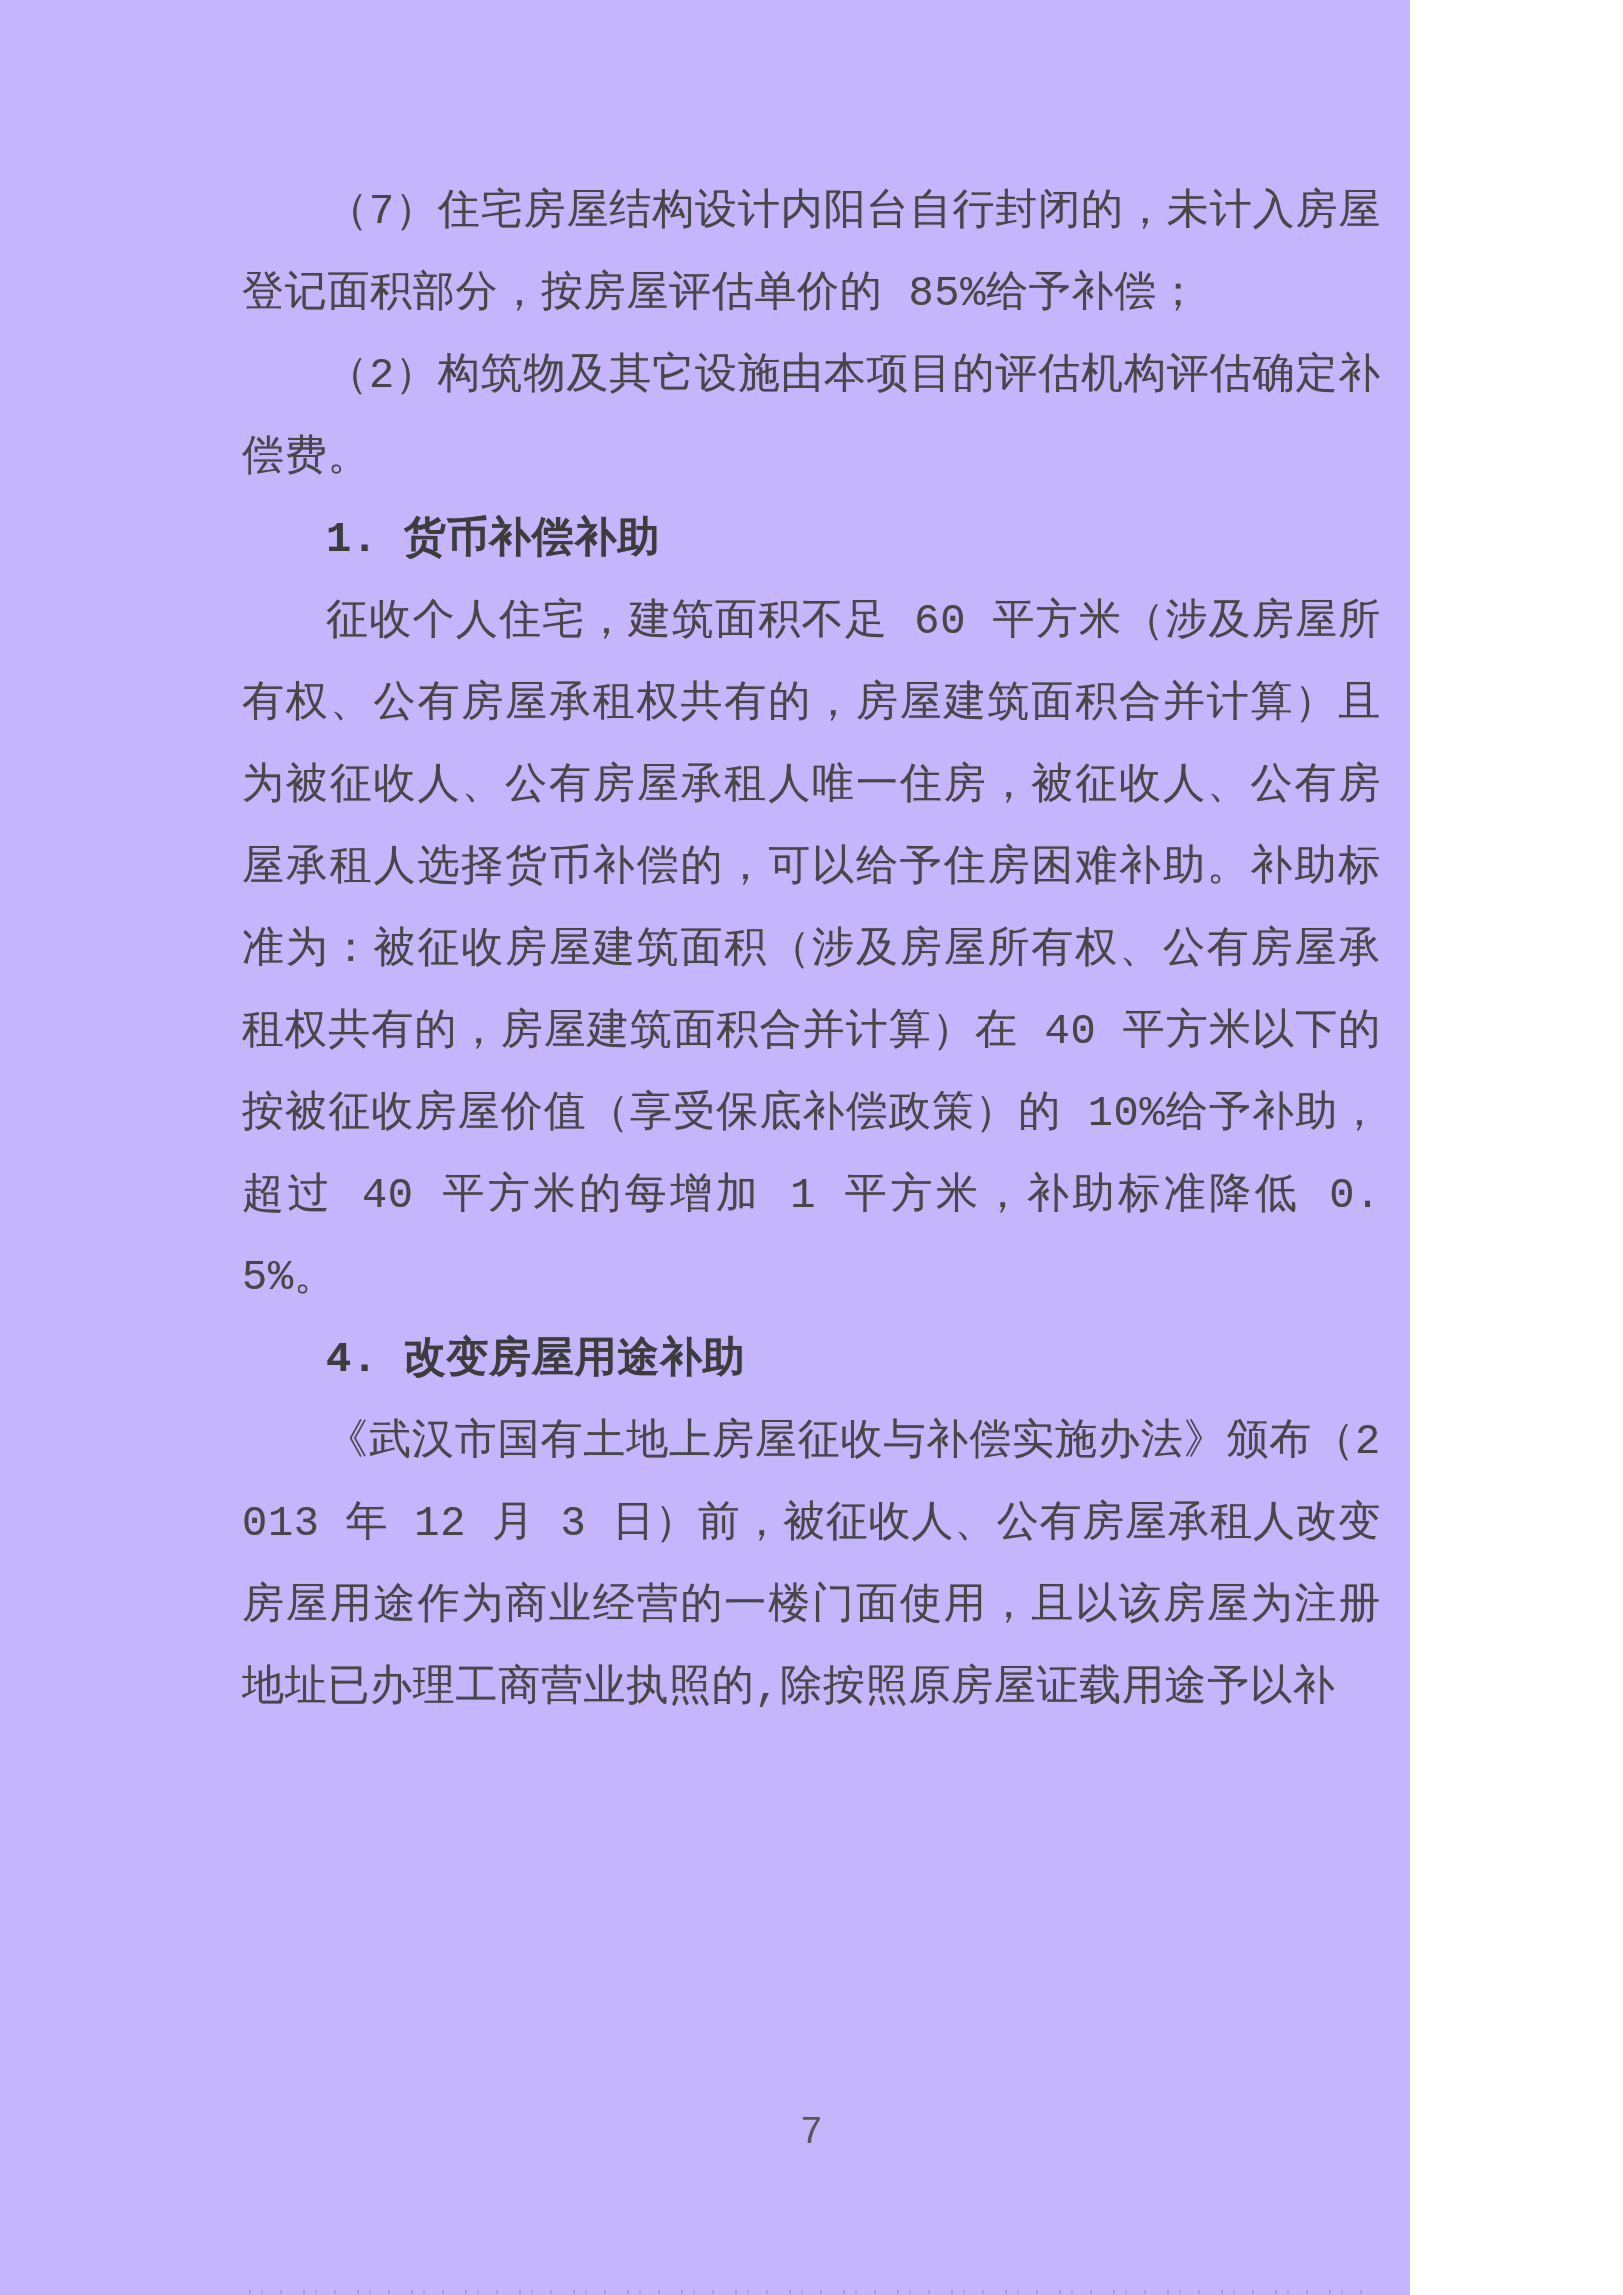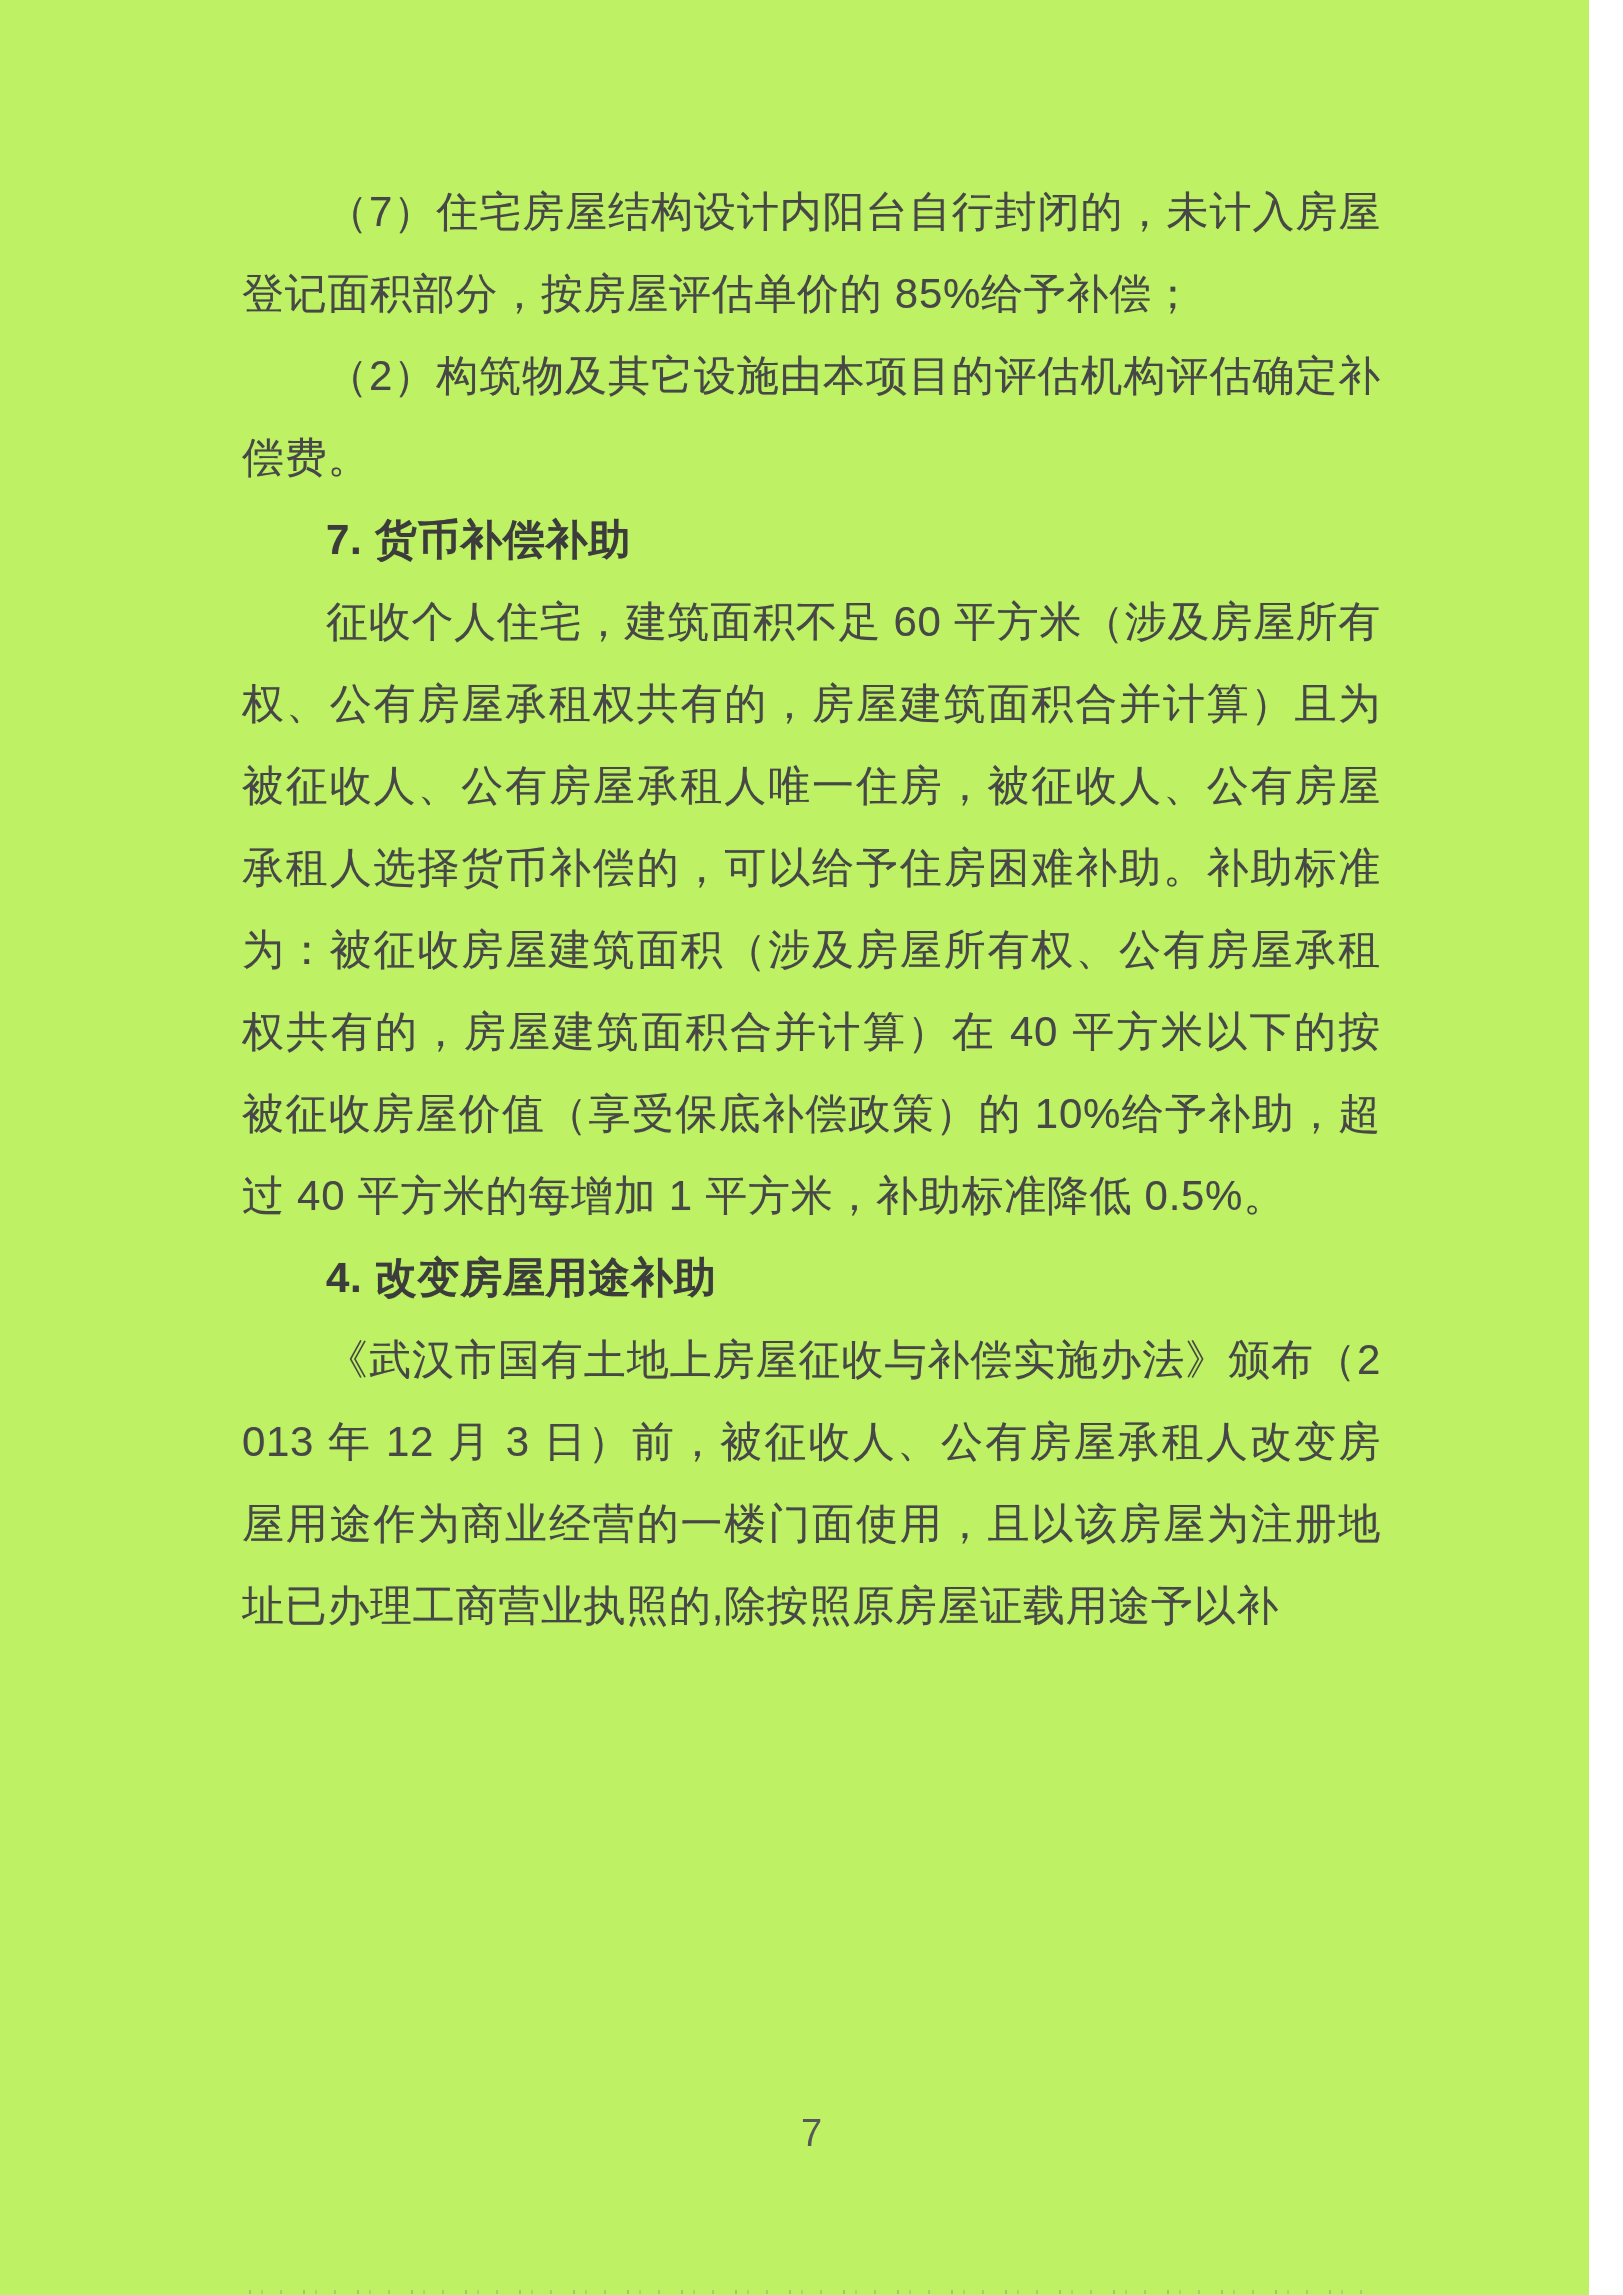--- a/index.html
+++ b/index.html
@@ -2,25 +2,25 @@
 <html lang="zh" style="font-size:10.5px"><head>
 <meta charset="utf-8">
 <style>
   html, body {
     margin: 0;
     padding: 0;
     background: #ffffff;
   }
   .page {
     position: relative;
-    width: 1589px;
+    width: 1410px;
     height: 2295px;
-    background: #bef264;
+    background: #c4b5fd;
     overflow: hidden;
-    font-family: Liberation Sans, sans-serif;
+    font-family: Liberation Mono, monospace;
   }
   .content {
     position: absolute;
     left: 242px;
     top: 171px;
     width: 1139px;
     color: #474747;
   }
   .para {
     margin: 0;
@@ -73,21 +73,21 @@
   }
 </style>
 </head>
 <body>
 
 <div class="page">
 
   <div class="content">
     <p class="para">（7）住宅房屋结构设计内阳台自行封闭的，未计入房屋登记面积部分，按房屋评估单价的 85%给予补偿；</p>
     <p class="para">（2）构筑物及其它设施由本项目的评估机构评估确定补偿费。</p>
-    <p class="para heading">7. 货币补偿补助</p>
+    <p class="para heading">1. 货币补偿补助</p>
     <p class="para">征收个人住宅，建筑面积不足 60 平方米（涉及房屋所有权、公有房屋承租权共有的，房屋建筑面积合并计算）且为被征收人、公有房屋承租人唯一住房，被征收人、公有房屋承租人选择货币补偿的，可以给予住房困难补助。补助标准为：被征收房屋建筑面积（涉及房屋所有权、公有房屋承租权共有的，房屋建筑面积合并计算）在 40 平方米以下的按被征收房屋价值（享受保底补偿政策）的 10%给予补助，超过 40 平方米的每增加 1 平方米，补助标准降低 0.5%。</p>
     <p class="para heading">4. 改变房屋用途补助</p>
     <p class="para">《武汉市国有土地上房屋征收与补偿实施办法》颁布（2013 年 12 月 3 日）前，被征收人、公有房屋承租人改变房屋用途作为商业经营的一楼门面使用，且以该房屋为注册地址已办理工商营业执照的,除按照原房屋证载用途予以补</p>
   </div>
 
   <div class="page-number">7</div>
 
   <div class="clipped-line">
     <div class="marks"></div>
   </div>

